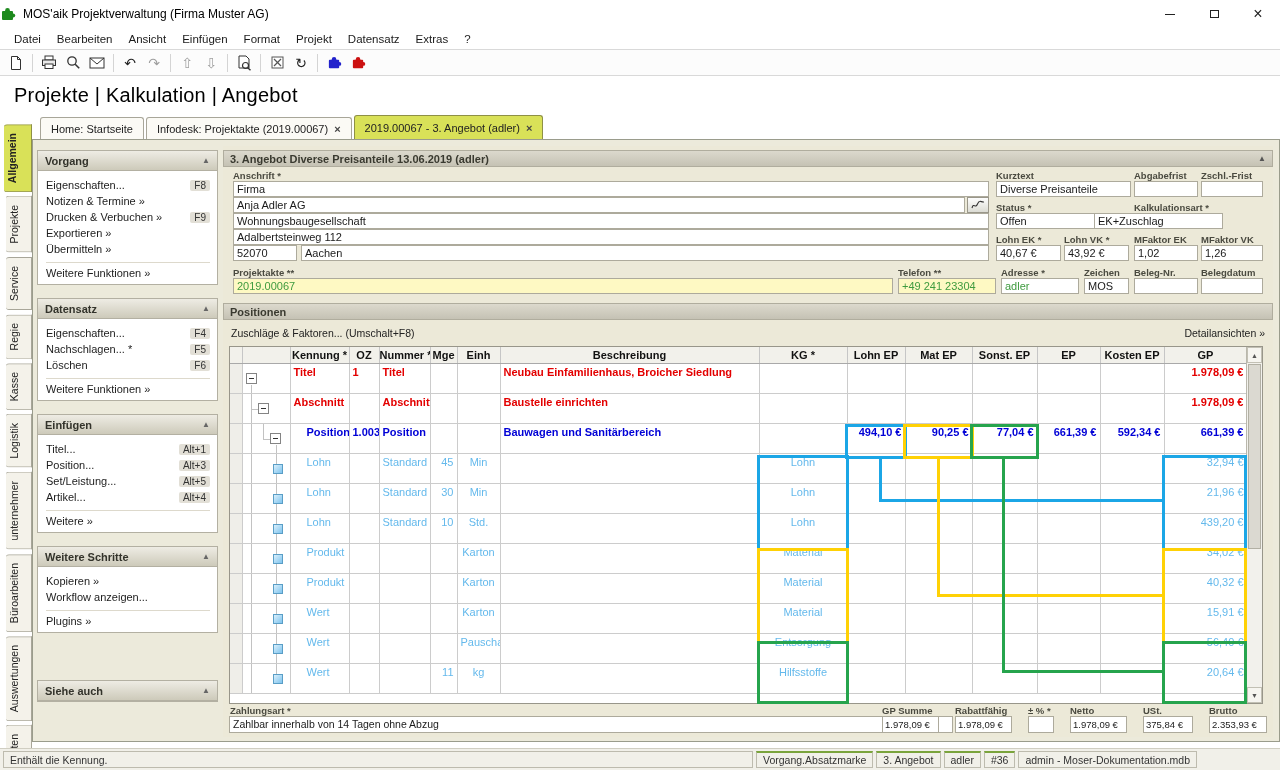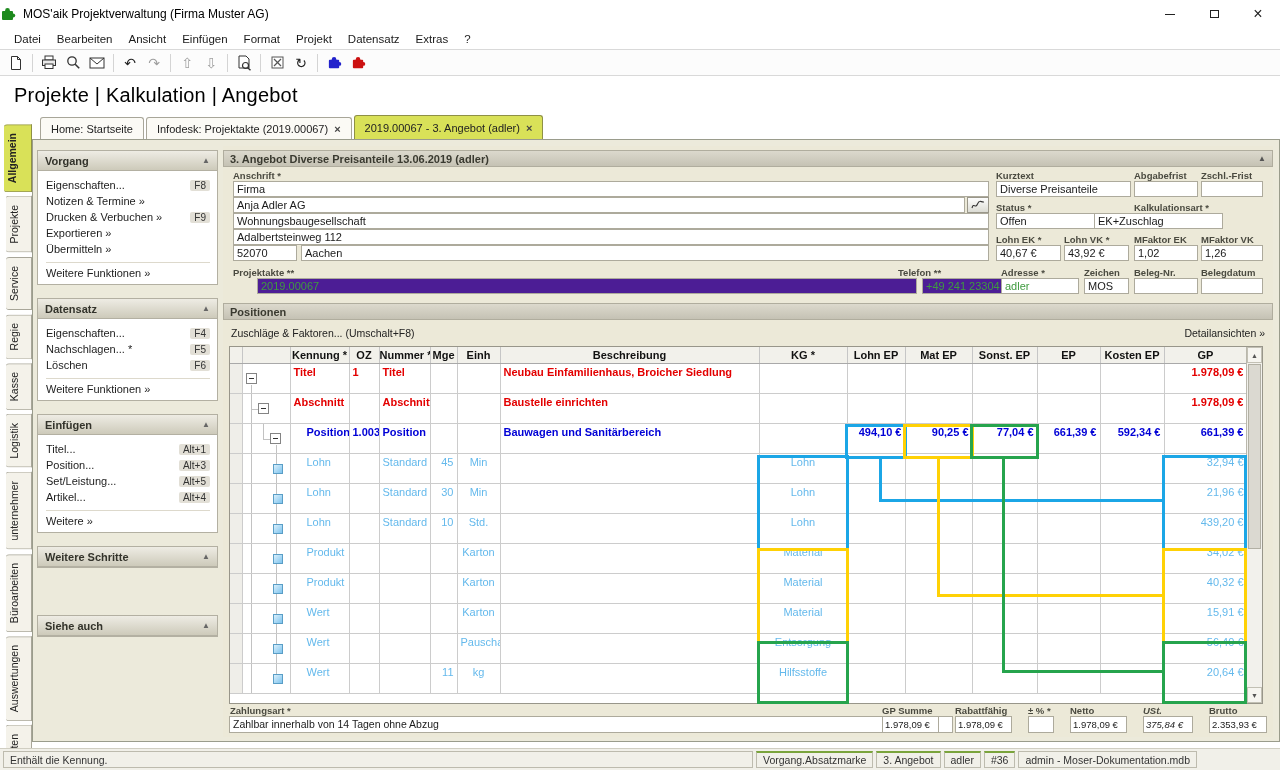--- a/index.html
+++ b/index.html
@@ -67,21 +67,21 @@
   
   .main { position:absolute; left:190px; top:6px; right:6px; bottom:4px; background:#ece9d8; }
   .hbar { position:absolute; left:0; right:0; height:17px; display:flex; align-items:center; justify-content:space-between;
     padding:0 6px; background:linear-gradient(#dcd9cd,#c5c2b4); border:1px solid #b0ad9e;
     font-size:11px; font-weight:bold; color:#3a3a30; }
   .hbar .carat { font-size:8px; color:#555; font-weight:normal; }
 
   .flabel { position:absolute; font-size:9.5px; font-weight:bold; color:#4a4a40; white-space:nowrap; }
   .ffield { position:absolute; height:16px; background:#fff; border:1px solid #adaa9c; font-size:11px;
     padding:1px 3px; white-space:nowrap; overflow:hidden; }
-  .ffield.ro { background:#4c1d95;margin-left:24px; }
+  .ffield.ro { background:#fef9c3; }
   .greentx { color:#3f9b3f; }
   .penbtn { position:absolute; width:22px; height:16px; background:linear-gradient(#fdfdfd,#dcdcd4);
     border:1px solid #9a978a; display:flex; align-items:center; justify-content:center; }
 
   .subtb { position:absolute; left:0; right:0; top:174px; height:25px; display:flex; align-items:center;
     justify-content:space-between; padding:0 8px; font-size:10.5px; color:#222; }
 
   
   .tblwrap { position:absolute; left:6px; top:200px; width:1034px; height:358px; background:#fff; border:1px solid #98968a; }
   table.grid { border-collapse:collapse; table-layout:fixed; width:1017px; font-size:11px; }
@@ -353,20 +353,31 @@
             <div class="sfoot sitem">
               <span class="slabel">Weitere »</span>
             </div>
           </div>
         </div>
 
         <div class="section">
           <div class="sechead">
             <span>Weitere Schritte</span>
             <span class="carat">▲</span>
+          </div>
+          <div class="secbody">
+            <div class="sitem">
+              <span class="slabel">Kopieren »</span>
+            </div>
+            <div class="sitem">
+              <span class="slabel">Workflow anzeigen...</span>
+            </div>
+            <div class="sfoot sitem">
+              <span class="slabel">Plugins »</span>
+            </div>
           </div>
         </div>
 
         <div class="section gap-before">
           <div class="sechead">
             <span>Siehe auch</span>
             <span class="carat">▲</span>
           </div>
         </div>
       </div>
@@ -743,21 +754,21 @@
               <span class="sv">1.978,09 €</span>
             </div>
             <div class="sumf" style="width:26px;">
               <span class="sl">± % *</span>
               <span class="sv"></span>
             </div>
             <div class="sumf" style="width:57px;">
               <span class="sl">Netto</span>
               <span class="sv">1.978,09 €</span>
             </div>
-            <div class="sumf" style="width:50px;font-style:italic;">
+            <div class="sumf" style="width:50px;">
               <span class="sl">USt.</span>
               <span class="sv">375,84 €</span>
             </div>
             <div class="sumf" style="width:58px;">
               <span class="sl">Brutto</span>
               <span class="sv">2.353,93 €</span>
             </div>
           </div>
         </div>
 

